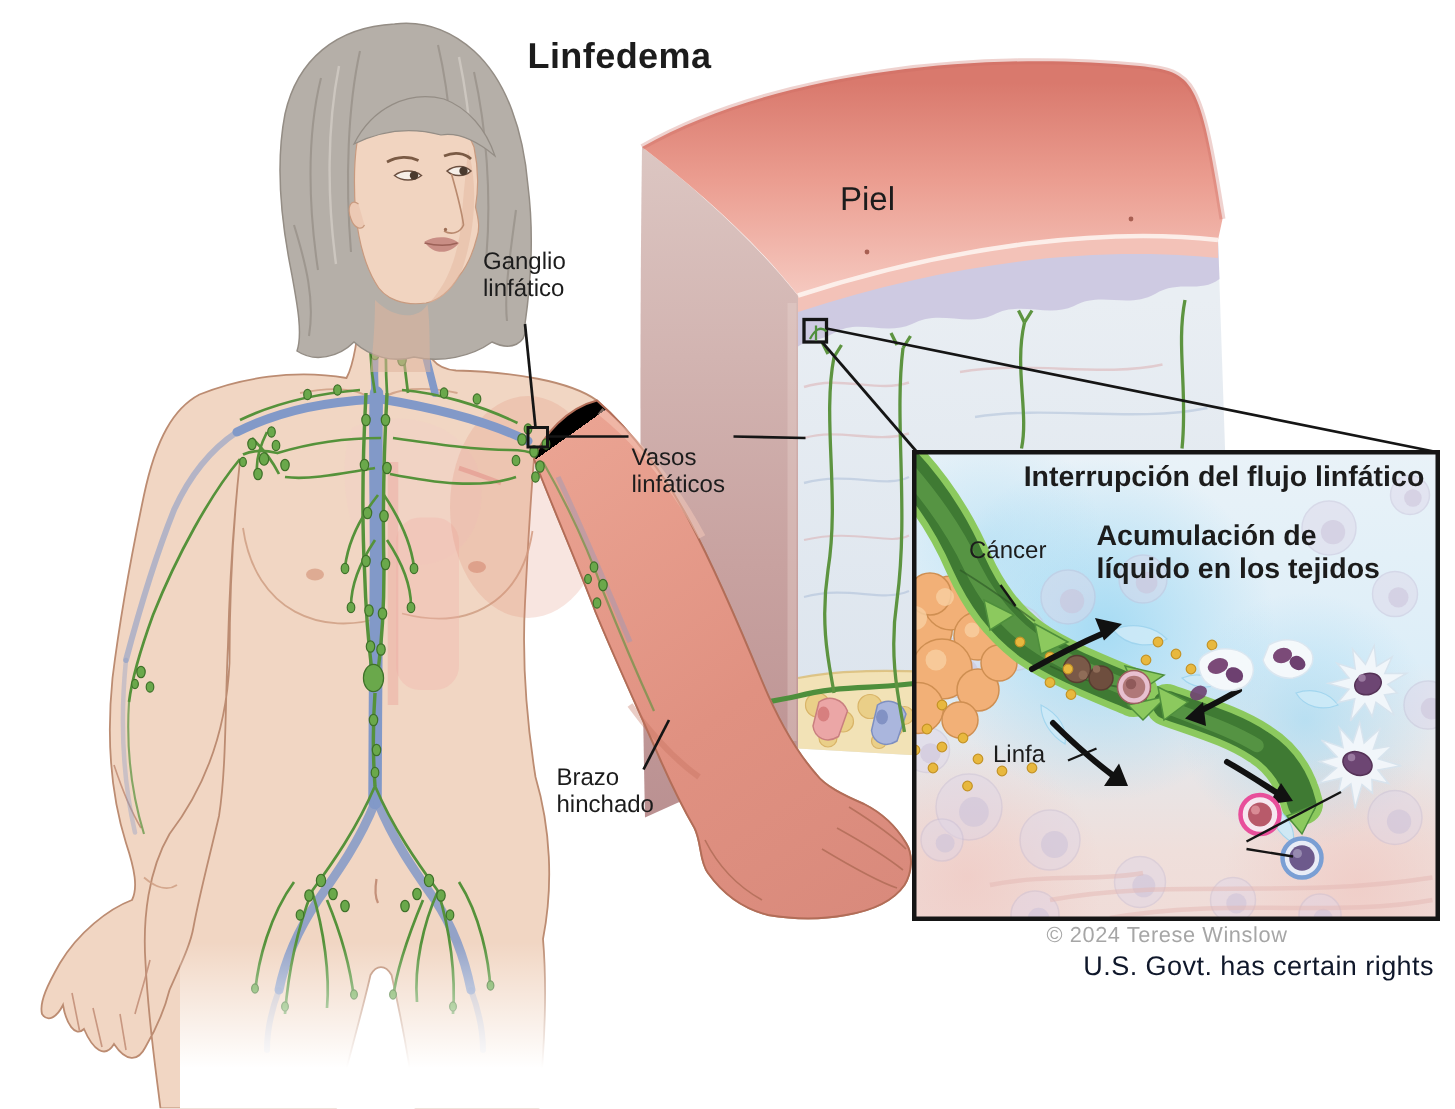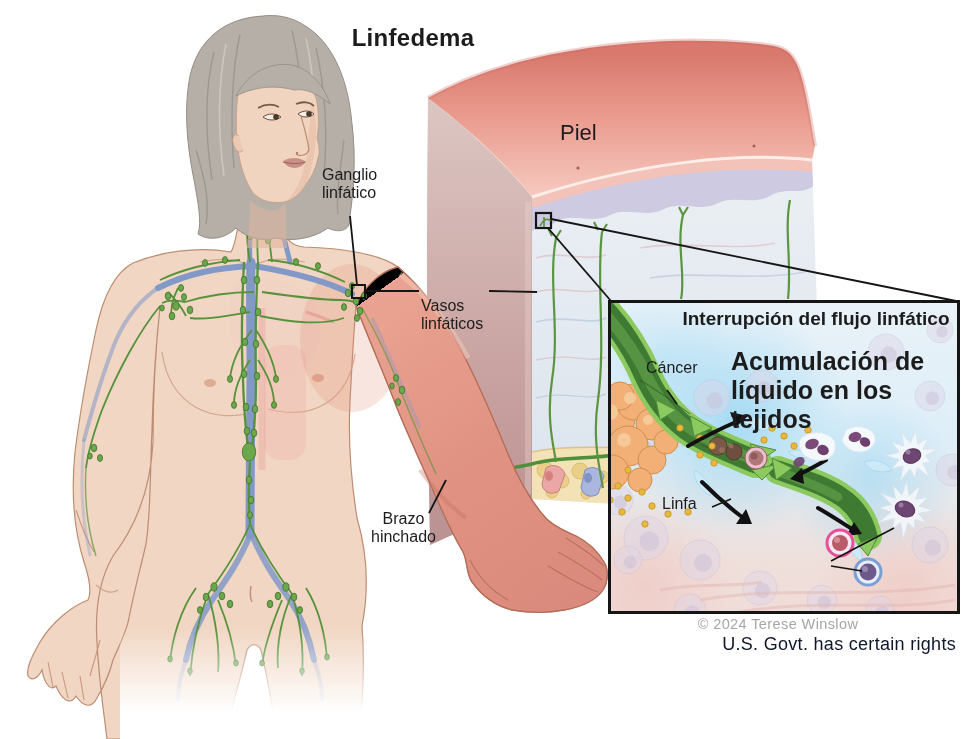--- a/index.html
+++ b/index.html
@@ -529,23 +529,23 @@
 </g>
 <rect x="352" y="285" width="13" height="13" fill="none" stroke="#151515" stroke-width="2"></rect>
 </svg>
 
 <div class="title">Linfedema</div>
 <div class="lbl" style="left:322px;top:166px;">Ganglio
 linfático</div>
 <div class="lbl" style="left:421px;top:277px;margin-top:20px;">Vasos
 linfáticos</div>
 <div class="lbl" style="left:560px;top:121px;font-size:22px;">Piel</div>
-<div class="lbl" style="left:371px;top:510px;text-align:center;">Brazo
+<div class="lbl" style="left:371px;top:510px;">Brazo
 hinchado</div>
 <div class="inset-title">Interrupción del flujo linfático</div>
 <div class="lbl" style="left:646px;top:359px;">Cáncer</div>
-<div class="lbl bold" style="left:731px;top:347px;font-size:25px;line-height:1.15;">Acumulación de
+<div class="lbl bold" style="left:731px;top:347px;font-size:19px;line-height:1.15;">Acumulación de
 líquido en los tejidos</div>
 <div class="lbl" style="left:662px;top:495px;">Linfa</div>
 <div class="credit credit1">© 2024 Terese Winslow</div>
 <div class="credit credit2">U.S. Govt. has certain rights</div>
 
 </div>
 
 </body></html>

